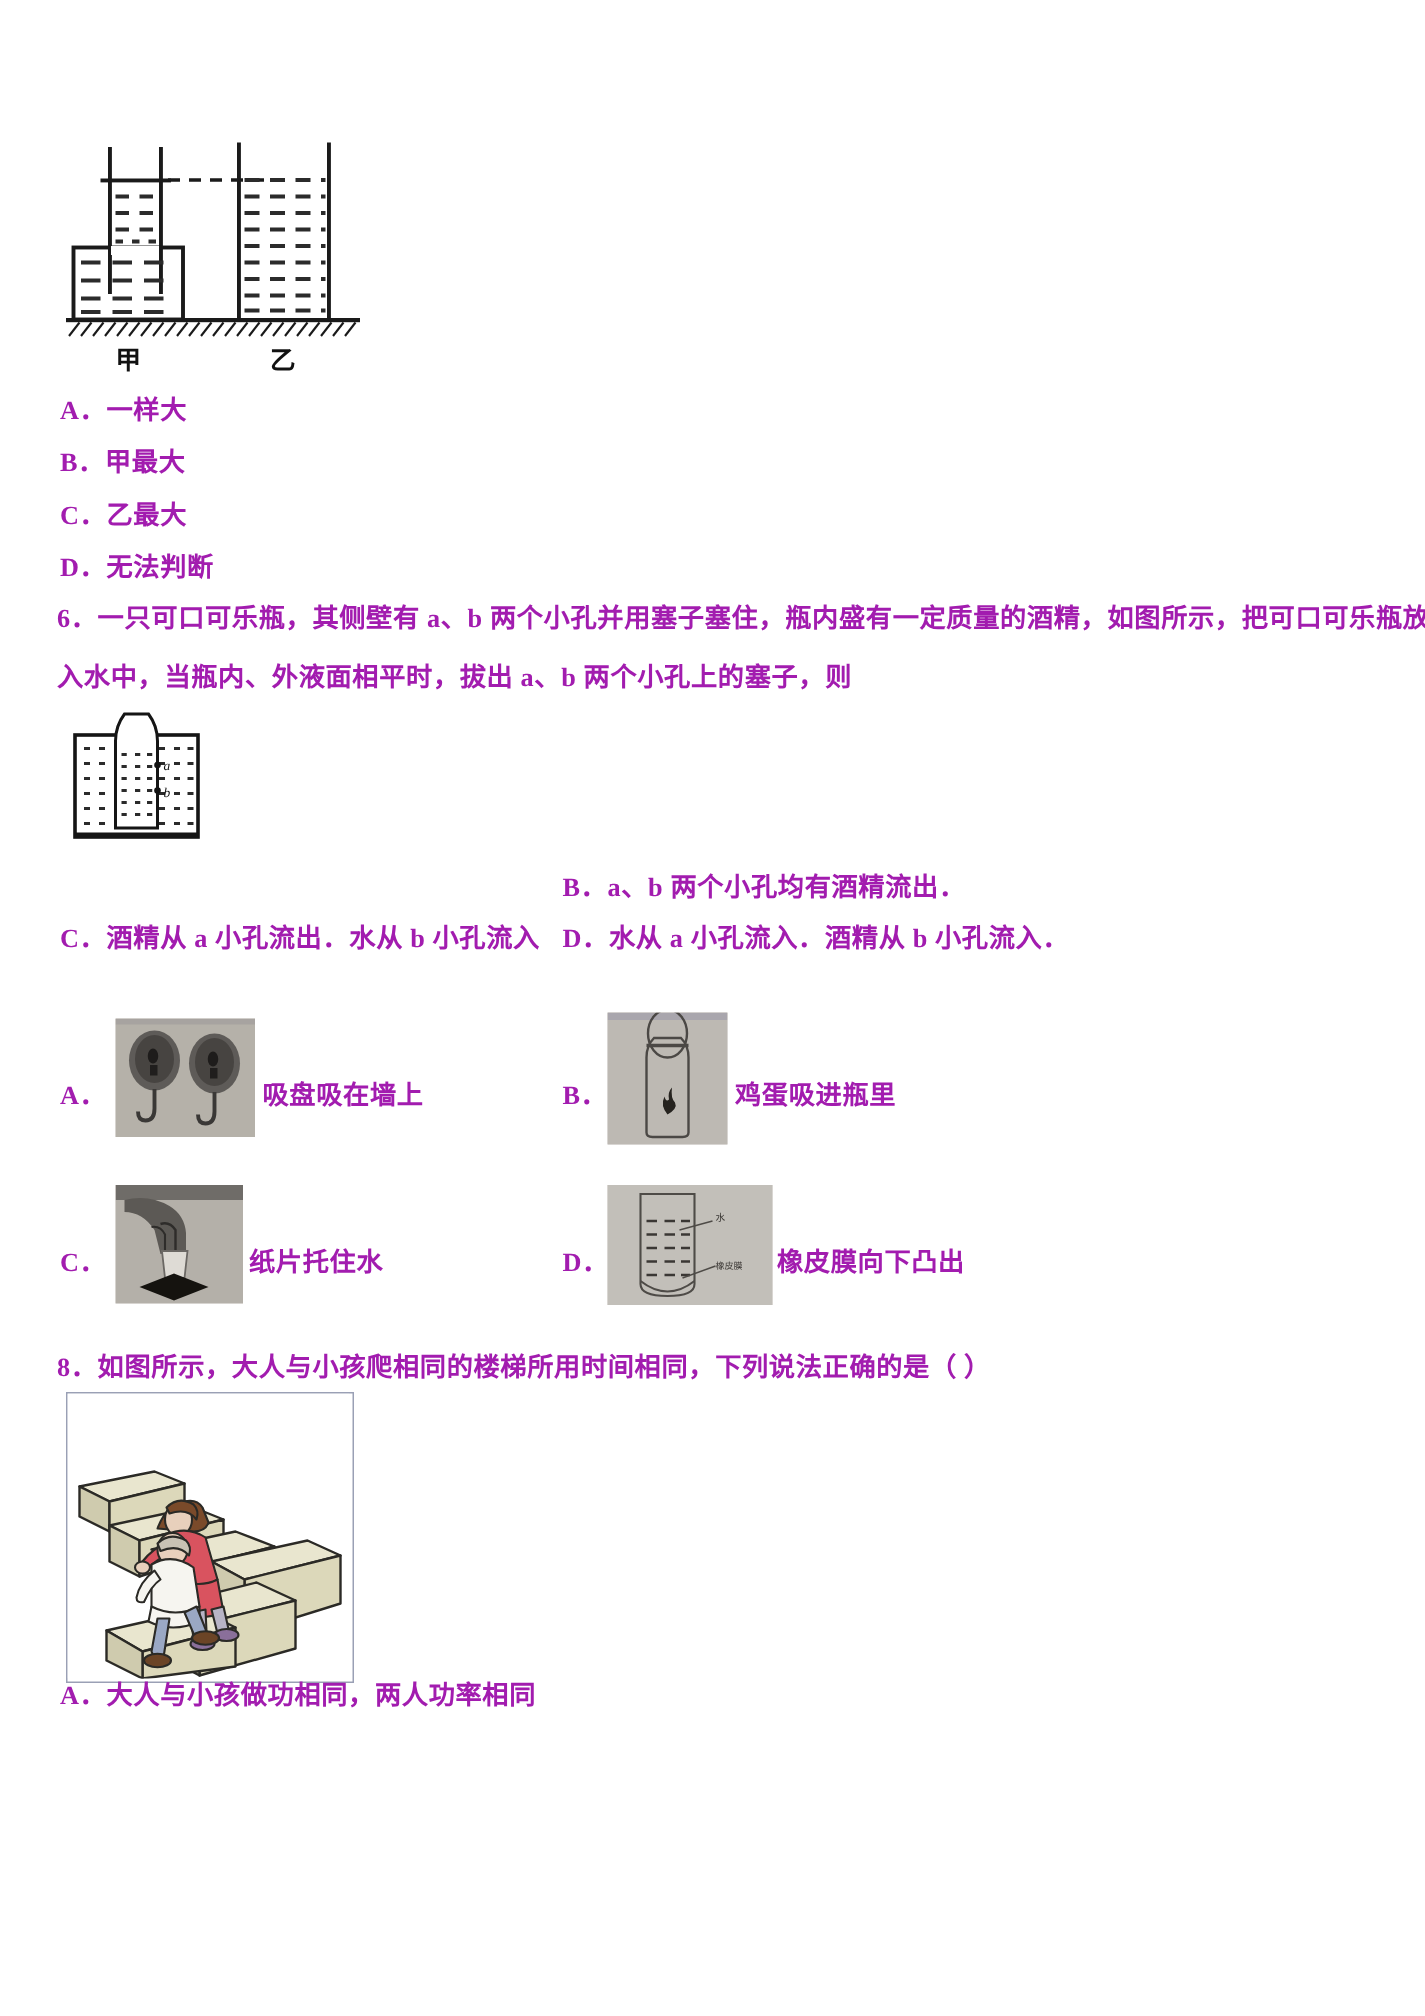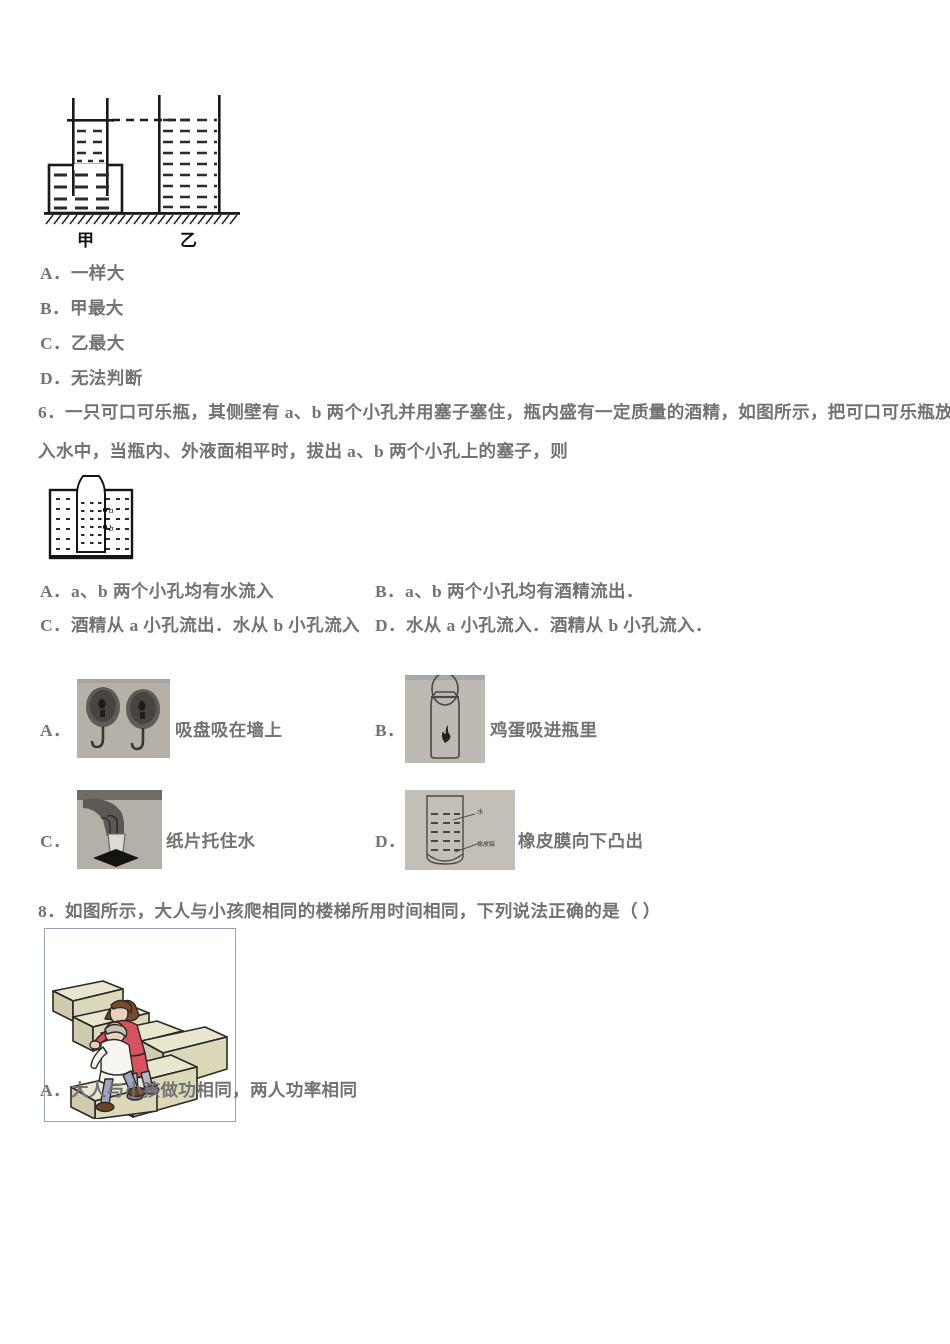--- a/index.html
+++ b/index.html
@@ -18,21 +18,21 @@
   .page {
     position: relative;
     width: 950px;
     height: 1344px;
   }
 
   
   .opt, .qtext, .cap {
     font-family: "Liberation Serif", "DejaVu Serif", serif;
     font-weight: 700;
-    color: #737373;
+    color: #a21caf;
     letter-spacing: 0.4px;
     white-space: nowrap;
   }
   .opt { font-size: 17.5px; }
   .qtext { font-size: 17.5px; }
   .cap { font-size: 17.5px; }
   .abs { position: absolute; }
 
   .opt-label {
     font-family: "Liberation Serif", "DejaVu Serif", serif;
@@ -263,23 +263,20 @@
 
       <circle cx="58" cy="38" r="2.2" fill="#111"></circle>
       <circle cx="58" cy="55" r="2.2" fill="#111"></circle>
       <text x="62" y="41" font-family="Liberation Serif, serif" font-style="italic" font-size="9" fill="#111">a</text>
       <text x="62" y="59" font-family="Liberation Serif, serif" font-style="italic" font-size="9" fill="#111">b</text>
 
       <rect x="3" y="83" width="82" height="3" fill="#151515"></rect>
     </svg>
   </div>
 
-  <div class="abs opt" style="left:40px; top:577px;">
-    <span class="opt-label">A．</span><span>a、b 两个小孔均有水流入</span>
-  </div>
   <div class="abs opt" style="left:375px; top:577px;">
     <span class="opt-label">B．</span><span>a、b 两个小孔均有酒精流出．</span>
   </div>
   <div class="abs opt" style="left:40px; top:611px;">
     <span class="opt-label">C．</span><span>酒精从 a 小孔流出．水从 b 小孔流入</span>
   </div>
   <div class="abs opt" style="left:375px; top:611px;">
     <span class="opt-label">D．</span><span>水从 a 小孔流入．酒精从 b 小孔流入．</span>
   </div>
 
@@ -438,17 +435,17 @@
 
         <path d="M60 150 L56 172 Q58 178 64 176 L68 150 Z" fill="#9aa8c4"></path>
         <path d="M78 146 L84 160 Q88 166 94 162 L86 142 Z" fill="#9aa8c4"></path>
 
         <ellipse cx="60" cy="178" rx="9" ry="4.5" fill="#6b4426"></ellipse>
         <ellipse cx="92" cy="163" rx="9" ry="4.5" fill="#6b4426"></ellipse>
       </g>
     </svg>
   </div>
 
-  <div class="abs opt" style="left:40px; top:1076px;">
+  <div class="abs opt" style="left:40px; top:1116px;">
     <span class="opt-label">A．</span><span>大人与小孩做功相同，两人功率相同</span>
   </div>
 
 </div>
 
 </body></html>

